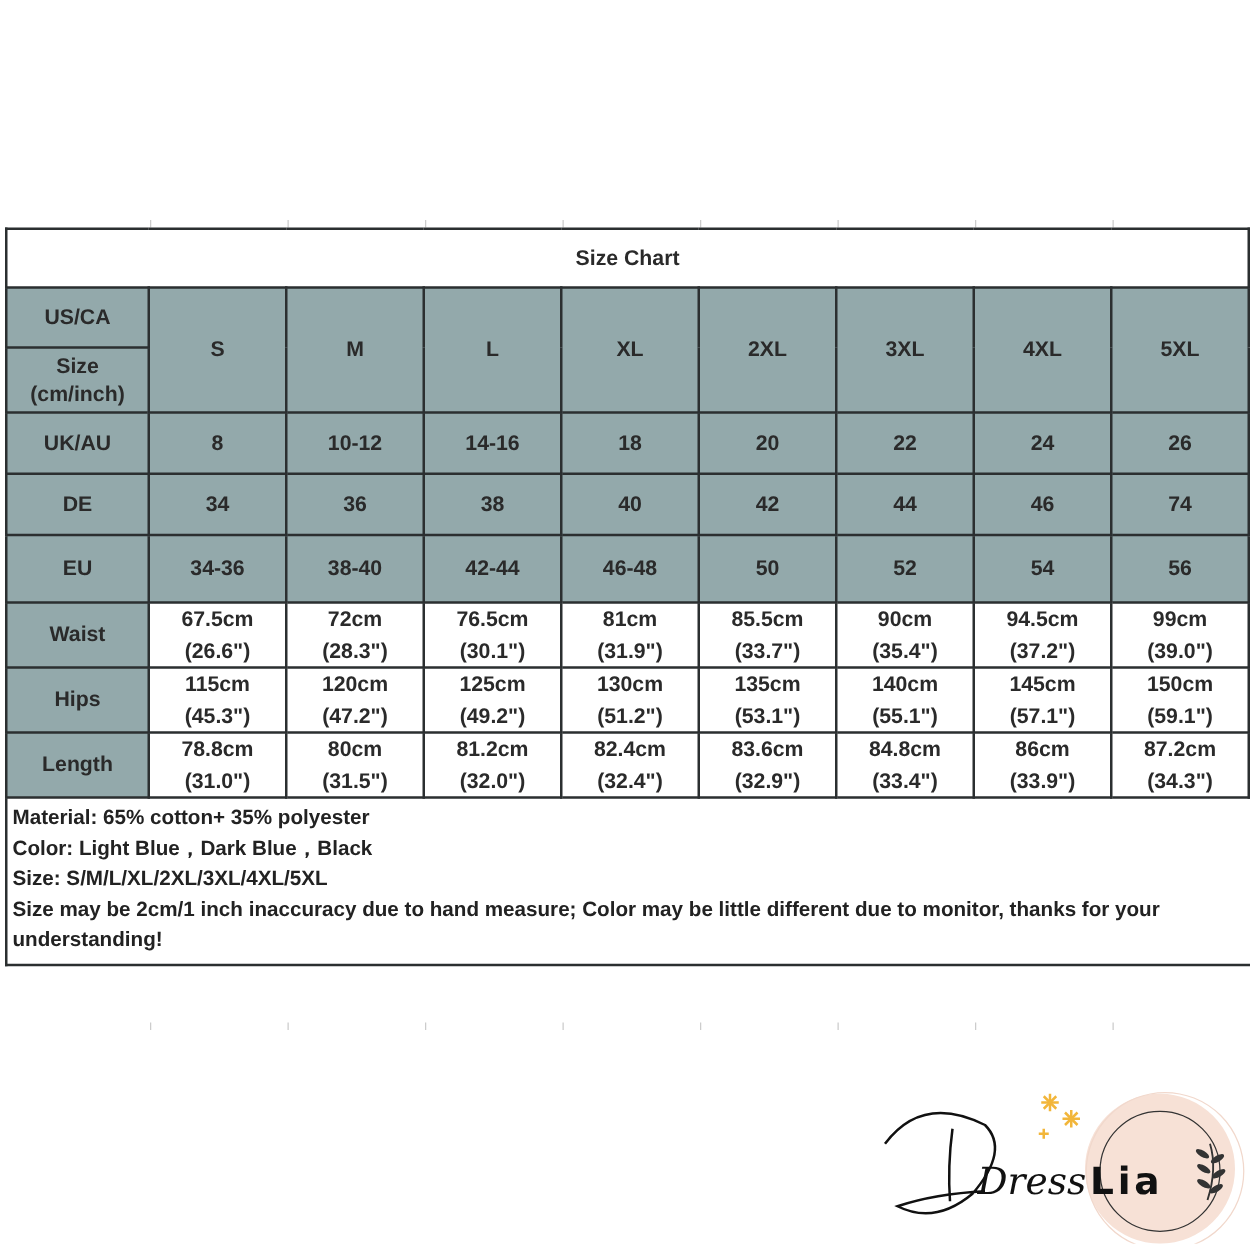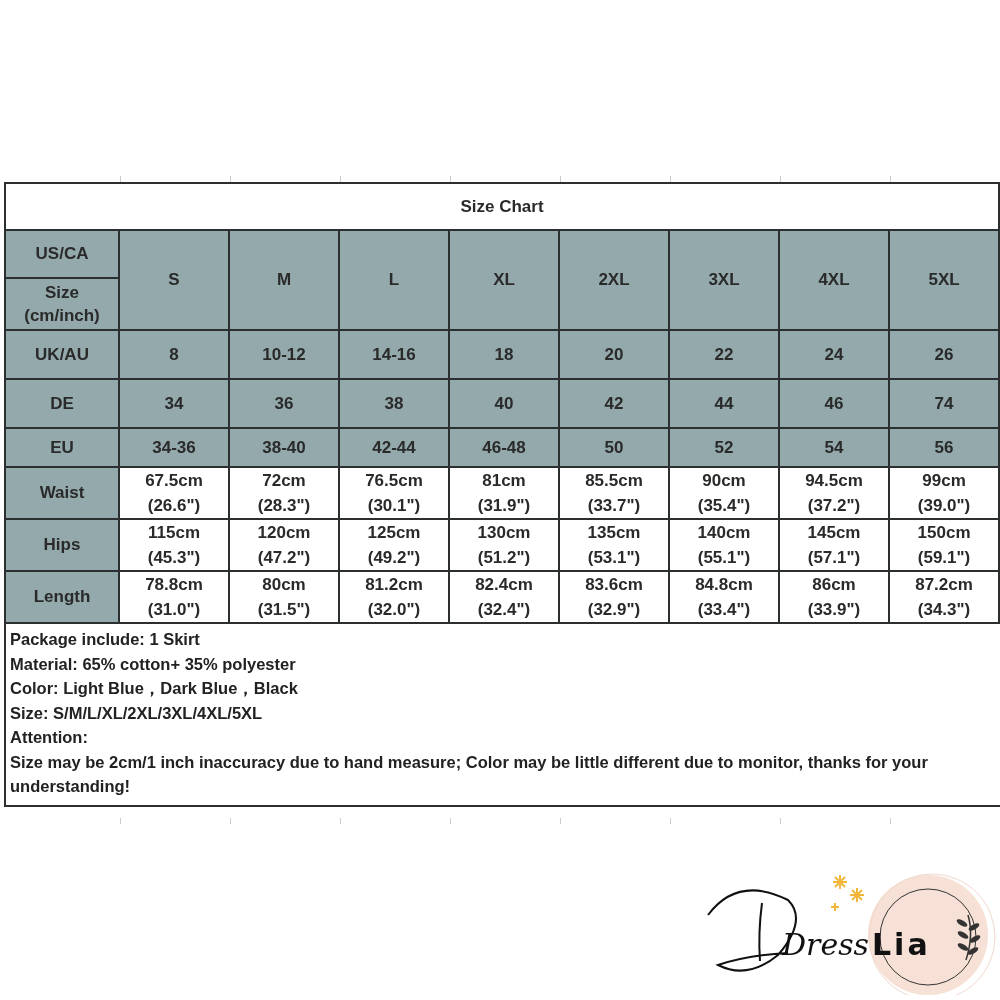--- a/index.html
+++ b/index.html
@@ -76,21 +76,21 @@
       <td class="hdr">DE</td>
       <td class="hdr">34</td>
       <td class="hdr">36</td>
       <td class="hdr">38</td>
       <td class="hdr">40</td>
       <td class="hdr">42</td>
       <td class="hdr">44</td>
       <td class="hdr">46</td>
       <td class="hdr">74</td>
     </tr>
-    <tr style="height:39px">
+    <tr style="height:54px">
       <td class="hdr">EU</td>
       <td class="hdr">34-36</td>
       <td class="hdr">38-40</td>
       <td class="hdr">42-44</td>
       <td class="hdr">46-48</td>
       <td class="hdr">50</td>
       <td class="hdr">52</td>
       <td class="hdr">54</td>
       <td class="hdr">56</td>
     </tr>
@@ -197,25 +197,23 @@
           </td>
       <td class="w">
             <div>87.2cm</div>
             <div>(34.3")</div>
           </td>
     </tr>
   </tbody>
     </table>
 
   <div class="notes">
-    <div>Package include: 1 Skirt</div>
     <div>Material: 65% cotton+ 35% polyester</div>
     <div>Color: Light Blue，Dark Blue，Black</div>
     <div>Size: S/M/L/XL/2XL/3XL/4XL/5XL</div>
-    <div>Attention:</div>
     <div style="padding-right:24px">Size may be 2cm/1 inch inaccuracy due to hand measure; Color may be little different due to monitor, thanks for your understanding!</div>
   </div>
 </div>
 
 <div class="ticks" style="top:818px">
   <div class="tick" style="left:120px"></div>
     <div class="tick" style="left:230px"></div>
     <div class="tick" style="left:340px"></div>
     <div class="tick" style="left:450px"></div>
     <div class="tick" style="left:560px"></div>

